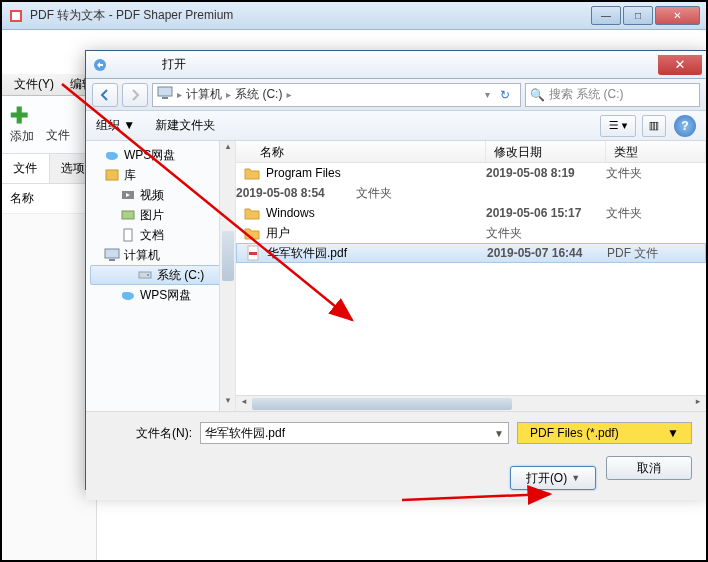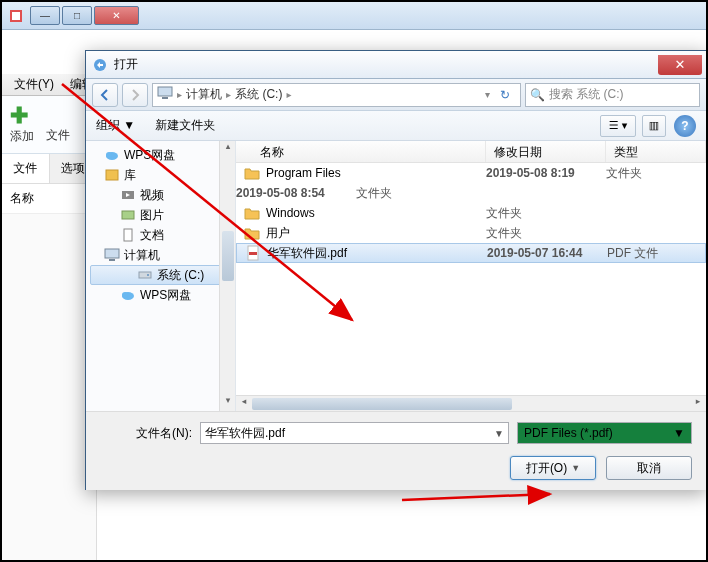--- a/index.html
+++ b/index.html
@@ -25,21 +25,21 @@
 .left-tabs { width: 95px; background: #fafafa; border-right: 1px solid #ddd; }
 .left-tabs .tab-row { display: flex; border-bottom: 1px solid #ddd; }
 .left-tabs .tab { flex: 1; padding: 6px 4px; font-size: 12px; text-align: center; border-right: 1px solid #ddd; background: #fff; }
 .left-tabs .tab:last-child { border-right: none; background: #f0f0f0; }
 .left-tabs .col-header { padding: 6px 8px; font-size: 12px; background: #fff; border-bottom: 1px solid #eee; }
 
 .content-area { flex: 1; background: #fff; }
 
 
 .dialog { position: absolute; left: 83px; top: 48px; width: 622px; height: 440px; background: #fff; border: 1px solid #395d82; box-shadow: 0 4px 18px rgba(0,0,0,0.35); }
-.dlg-titlebar { height: 28px; background: linear-gradient(#fdfdfe,#e5edf6); display: flex; align-items: center; border-bottom: 1px solid #a0b4c8; }
+.dlg-titlebar { height: 28px; background: linear-gradient(#fdfdfe,#e5edf6); display: flex; align-items: center; border-bottom: 1px solid #a0b4c8; gap: 48px; }
 .dlg-titlebar .dlg-icon { width:16px; height:16px; margin: 0 6px; }
 .dlg-titlebar .dlg-title { font-size: 12px; flex: 1; }
 .dlg-close { width: 44px; height: 20px; background: linear-gradient(#d96a6a,#c13b3b); color: #fff; display: flex; align-items: center; justify-content: center; border-radius: 0 0 3px 3px; margin-right: 4px; font-size: 13px; }
 
 .dlg-nav { height: 32px; background: linear-gradient(#f2f6fb,#e1e9f2); display: flex; align-items: center; padding: 0 6px; gap: 4px; border-bottom: 1px solid #c5d3e1; }
 .nav-btn { width: 26px; height: 24px; border: 1px solid #b0c0d0; border-radius: 3px; background: linear-gradient(#fdfdfd,#e8eef5); display: flex; align-items: center; justify-content: center; font-size: 12px; color: #3a5a80; }
 .nav-btn.fwd { color: #aaa; }
 .addr-bar { flex: 1; height: 24px; border: 1px solid #aeb9c5; background: #fff; display: flex; align-items: center; padding: 0 4px; font-size: 12px; gap: 4px; }
 .addr-bar .crumb { color: #333; }
 .addr-bar .sep { color: #888; font-size: 10px; }
@@ -82,44 +82,45 @@
 .file-hscroll .thumb { position: absolute; left: 16px; top: 2px; height: 12px; width: 260px; background: linear-gradient(#d8e2ec,#b8c8d8); border-radius: 2px; }
 .file-hscroll .arr { position: absolute; top: 0; width: 16px; height: 16px; text-align: center; font-size: 9px; color: #666; }
 .file-hscroll .arr.l { left: 0; }
 .file-hscroll .arr.r { right: 0; }
 
 .dlg-footer { padding: 10px 14px; background: #f0f0f0; border-top: 1px solid #ddd; }
 .fn-row { display: flex; align-items: center; margin-bottom: 12px; }
 .fn-label { width: 100px; text-align: right; font-size: 12px; padding-right: 8px; }
 .fn-input { flex: 1; height: 22px; border: 1px solid #abadb3; background: #fff; padding: 0 4px; font-size: 12px; display: flex; align-items: center; justify-content: space-between; }
 .fn-input .dd { color: #555; font-size: 10px; }
-.filter-sel { width: 175px; height: 22px; border: 1px solid #abadb3; background: #15803d; margin-left: 8px; padding: 0 6px; font-size: 12px; display: flex; align-items: center; justify-content: space-between; }
+.filter-sel { width: 175px; height: 22px; border: 1px solid #abadb3; background: #fde047; margin-left: 8px; padding: 0 12px; font-size: 12px; display: flex; align-items: center; justify-content: space-between; }
 .btn-row { display: flex; justify-content: flex-end; gap: 10px; }
 .dlg-btn { width: 86px; height: 24px; border: 1px solid #8a9aaa; background: linear-gradient(#fdfdfd,#e4e9ef); border-radius: 3px; font-size: 12px; display: flex; align-items: center; justify-content: center; }
-.dlg-btn.primary { border-color: #4a88c0; box-shadow: 0 0 2px #7ab0e0; }
+.dlg-btn.primary { border-color: #4a88c0; box-shadow: 0 0 2px #7ab0e0; margin-top: 10px; }
 .dlg-btn .dd { font-size: 9px; margin-left: 4px; color: #555; }
 
 
 .folder-svg { fill: #f6c257; stroke: #caa23e; }
 .pdf-svg { fill: #fff; stroke: #bbb; }
 
 
 .arrow { position: absolute; pointer-events: none; }
 </style>
 </head>
 <body>
 
 <div class="main-window">
   <div class="main-titlebar">
     <span class="app-icon">
       <svg width="16" height="16">
           <rect x="2" y="2" width="12" height="12" fill="#e05050"></rect>
           <rect x="4" y="4" width="8" height="8" fill="#fff"></rect>
         </svg>
     </span>
+    <span class="title">PDF 转为文本 - PDF Shaper Premium</span>
     <div class="win-btns">
       <div class="win-btn">—</div>
       <div class="win-btn">□</div>
       <div class="win-btn close">✕</div>
     </div>
   </div>
   <div class="main-menubar">
     <span>文件(Y)</span>
     <span>编辑(X)</span>
     <span>帮助(Z)</span>
@@ -299,20 +300,21 @@
           </div>
           <div class="file-row">
             <div class="fr-name">
               <span class="fico">
                 <svg width="16" height="14">
                   <path class="folder-svg" d="M1 3 L6 3 L7 5 L15 5 L15 13 L1 13 Z"></path>
                 </svg>
               </span>
               <span>Windows</span>
             </div>
+            <div class="fr-date">2019-05-06 15:17</div>
             <div class="fr-type">文件夹</div>
           </div>
           <div class="file-row">
             <div class="fr-name">
               <span class="fico">
                 <svg width="16" height="14">
                   <path class="folder-svg" d="M1 3 L6 3 L7 5 L15 5 L15 13 L1 13 Z"></path>
                 </svg>
               </span>
               <span>用户</span>

